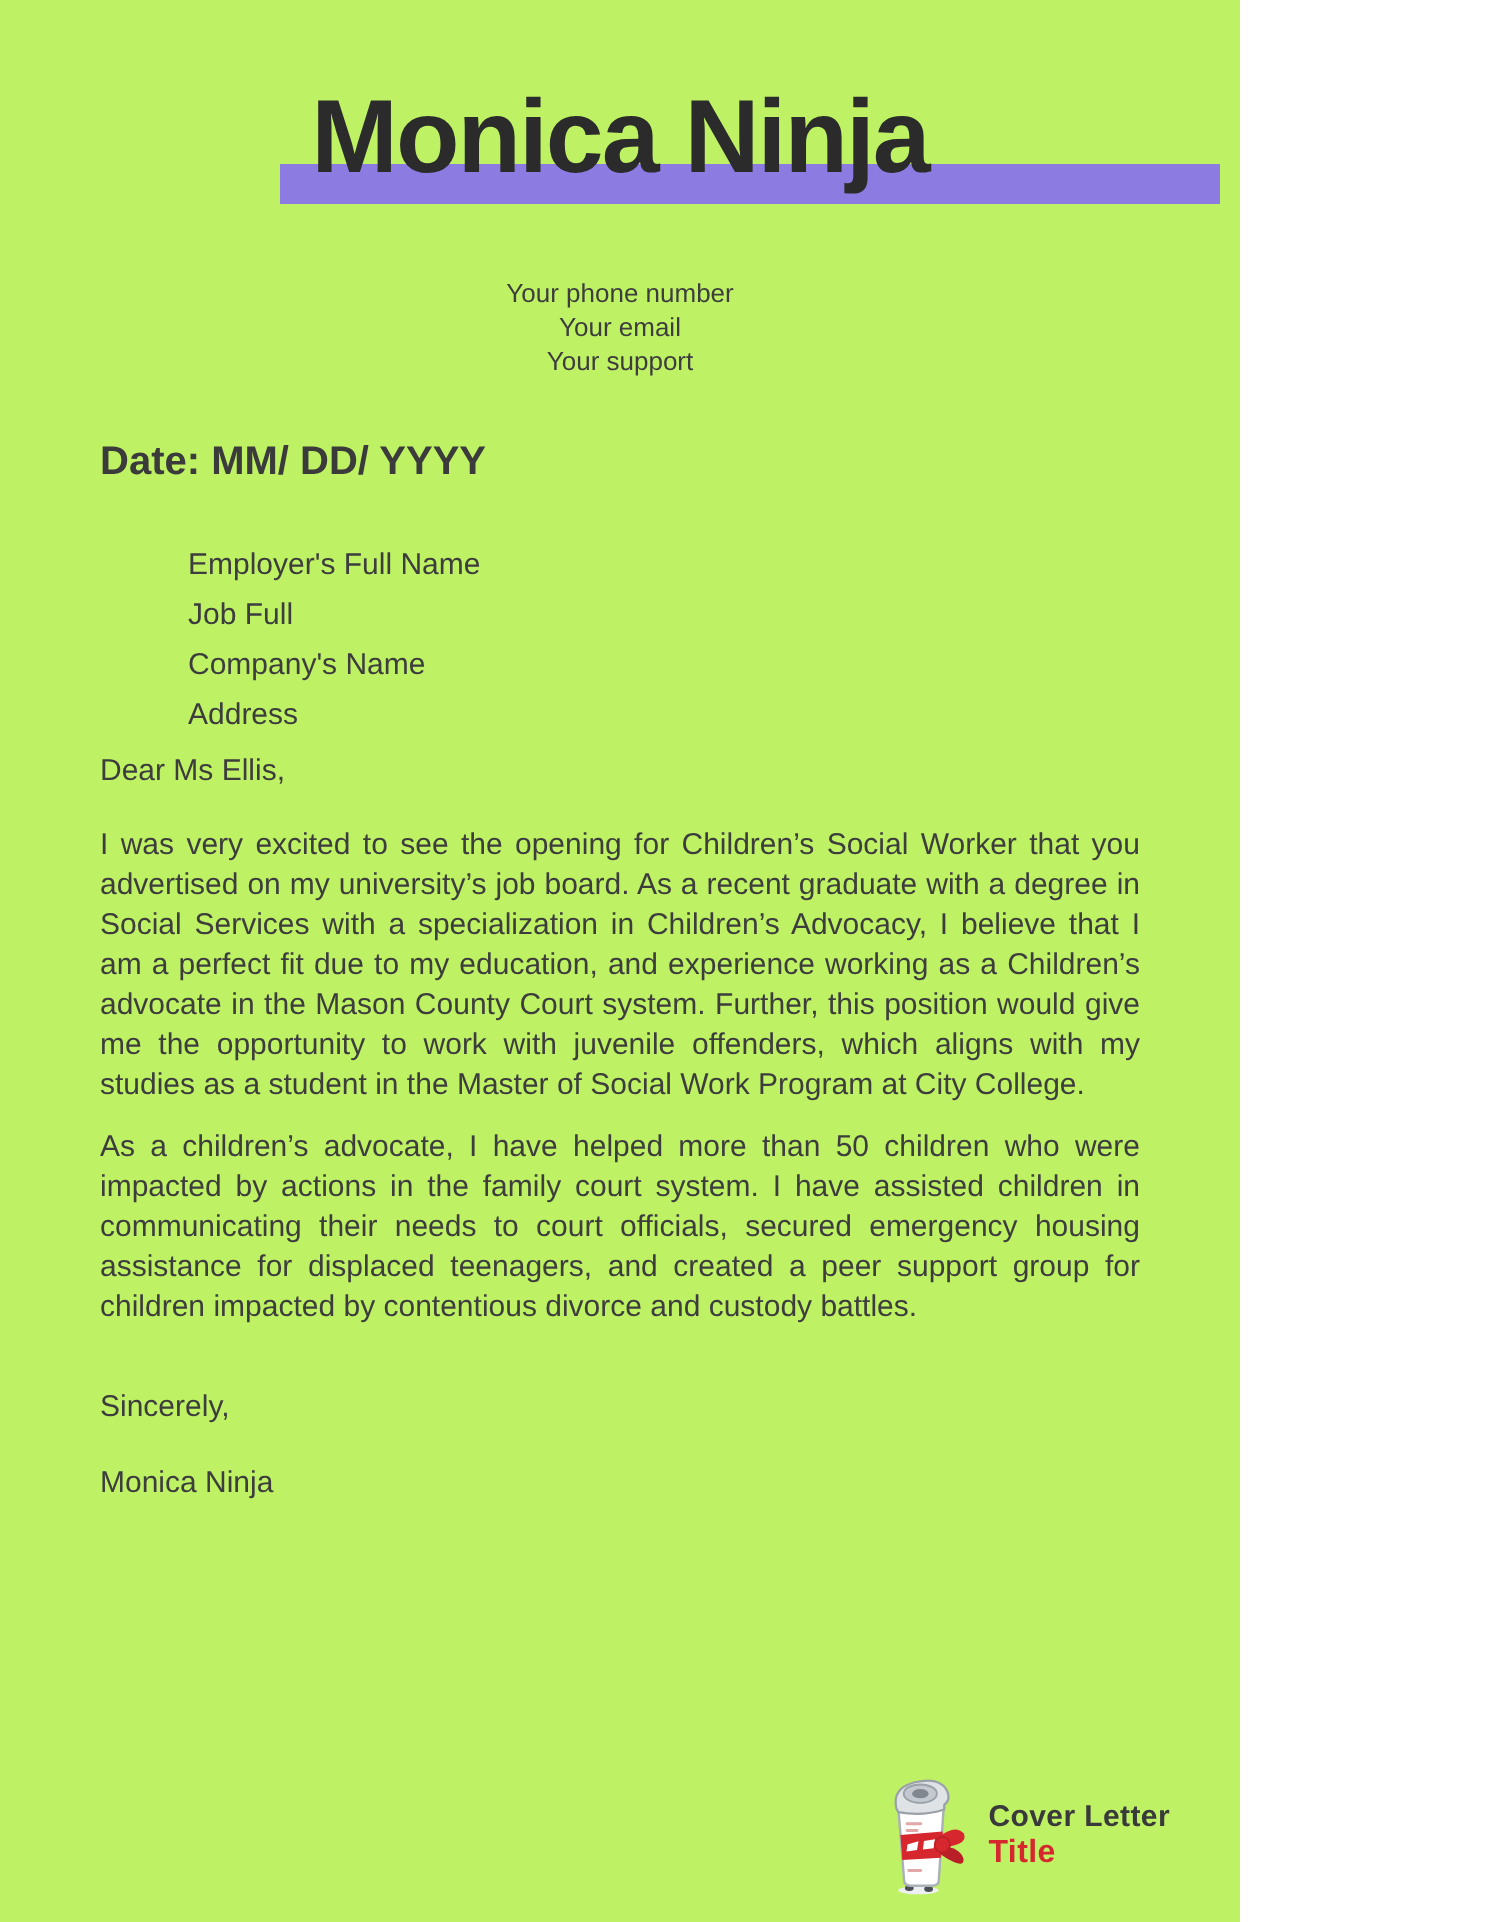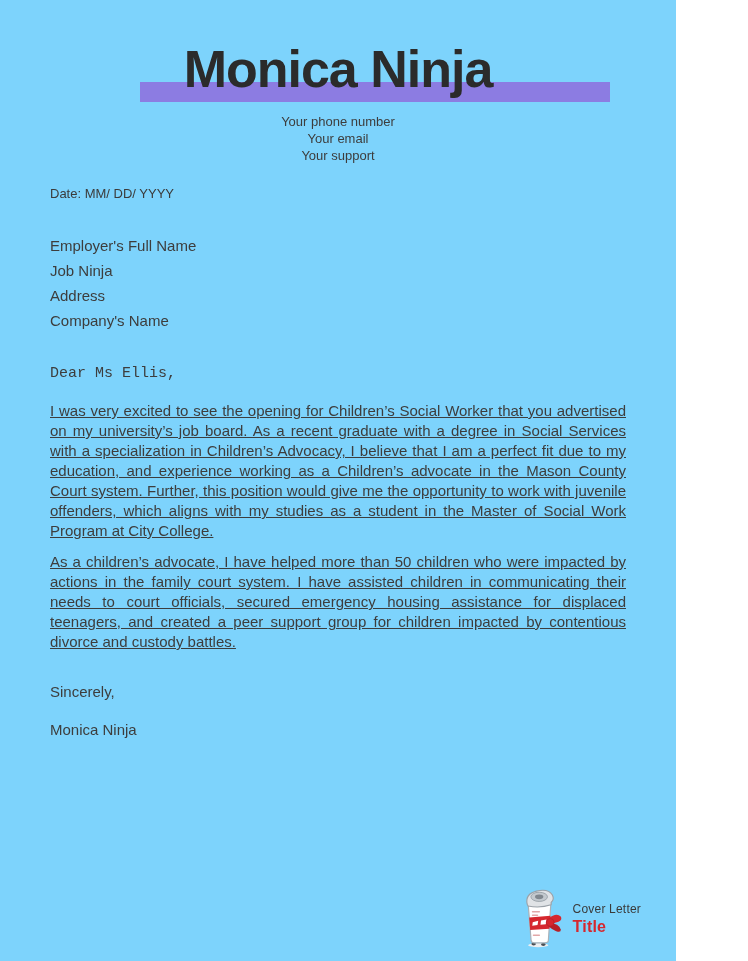--- a/index.html
+++ b/index.html
@@ -1,23 +1,23 @@
 <!DOCTYPE html>
 <html><head>
 <meta charset="utf-8">
 <style>
   * { margin: 0; padding: 0; box-sizing: border-box; }
   html, body { background: #ffffff; }
   body { font-family: "Liberation Sans", sans-serif; }
 
   .page {
     position: relative;
-    width: 676px;
+    width: 620px;
     height: 961px;
-    background: #7dd3fc;
+    background: #bef264;
     overflow: hidden;
   }
 
   
   .header { position: relative; height: 106px; }
   .header-bar {
     position: absolute;
     left: 140px; top: 82px;
     width: 470px; height: 20px;
     background: #8c7ce2;
@@ -30,67 +30,66 @@
     font-size: 52px;
     line-height: 56px;
     font-weight: 700;
     color: #2b2b2b;
     letter-spacing: -1px;
     z-index: 1;
   }
 
   
   .contact {
-    margin-top: 7px;
+    margin-top: 32px;
     text-align: center;
     font-size: 13px;
     line-height: 17px;
     color: #3d3d3d;
   }
 
   
   .content {
     padding: 0 50px;
     color: #3d3d3d;
     font-size: 15px;
     overflow: hidden; 
   }
   .date-line {
-    margin-top: 20px;
-    font-weight: 400;
-    font-size: 13px;
+    margin-top: 32px;
+    font-weight: 700;
+    font-size: 20px;
     line-height: 20px;
     color: #3b3b3b;
   }
-  .recipient { margin-top: 29px; line-height: 25px; }
-  .salutation { margin-top: 31px; line-height: 20px; font-family: Liberation Mono, monospace; }
+  .recipient { margin-top: 29px; line-height: 25px; margin-left: 44px; }
+  .salutation { margin-top: 6px; line-height: 20px; }
   .body-par {
     margin-top: 11px;
     line-height: 20px;
     text-align: justify;
-    text-decoration: underline;
   }
   .body-par.first { margin-top: 17px; }
   .closing { margin-top: 30px; line-height: 20px; }
   .signature { margin-top: 18px; line-height: 20px; }
 
   
   .brand {
     position: absolute;
     right: 35px; bottom: 11px;
     display: flex;
     align-items: center;
     gap: 9px;
     cursor: pointer;
   }
   .brand-text { display: flex; flex-direction: column; }
   .brand-line1 {
-    font-size: 12px;
+    font-size: 15px;
     line-height: 18px;
-    font-weight: 400;
+    font-weight: 700;
     color: #3a3a3a;
     letter-spacing: 0.2px;
   }
   .brand-line2 {
     font-size: 16px;
     line-height: 18px;
     font-weight: 700;
     color: #d6272e;
     letter-spacing: 0.2px;
   }
@@ -110,23 +109,23 @@
     <div>Your phone number</div>
     <div>Your email</div>
     <div>Your support</div>
   </div>
 
   <main class="content">
     <p class="date-line">Date: MM/ DD/ YYYY</p>
 
     <div class="recipient">
       <div>Employer's Full Name</div>
-      <div>Job Ninja</div>
+      <div>Job Full</div>
+      <div>Company's Name</div>
       <div>Address</div>
-      <div>Company's Name</div>
     </div>
 
     <p class="salutation">Dear Ms Ellis,</p>
 
     <p class="body-par first">I was very excited to see the opening for Children’s Social Worker that you advertised on my university’s job board. As a recent graduate with a degree in Social Services with a specialization in Children’s Advocacy, I believe that I am a perfect fit due to my education, and experience working as a Children’s advocate in the Mason County Court system. Further, this position would give me the opportunity to work with juvenile offenders, which aligns with my studies as a student in the Master of Social Work Program at City College.</p>
     <p class="body-par">As a children’s advocate, I have helped more than 50 children who were impacted by actions in the family court system. I have assisted children in communicating their needs to court officials, secured emergency housing assistance for displaced teenagers, and created a peer support group for children impacted by contentious divorce and custody battles.</p>
 
     <p class="closing">Sincerely,</p>
     <p class="signature">Monica Ninja</p>
   </main>

